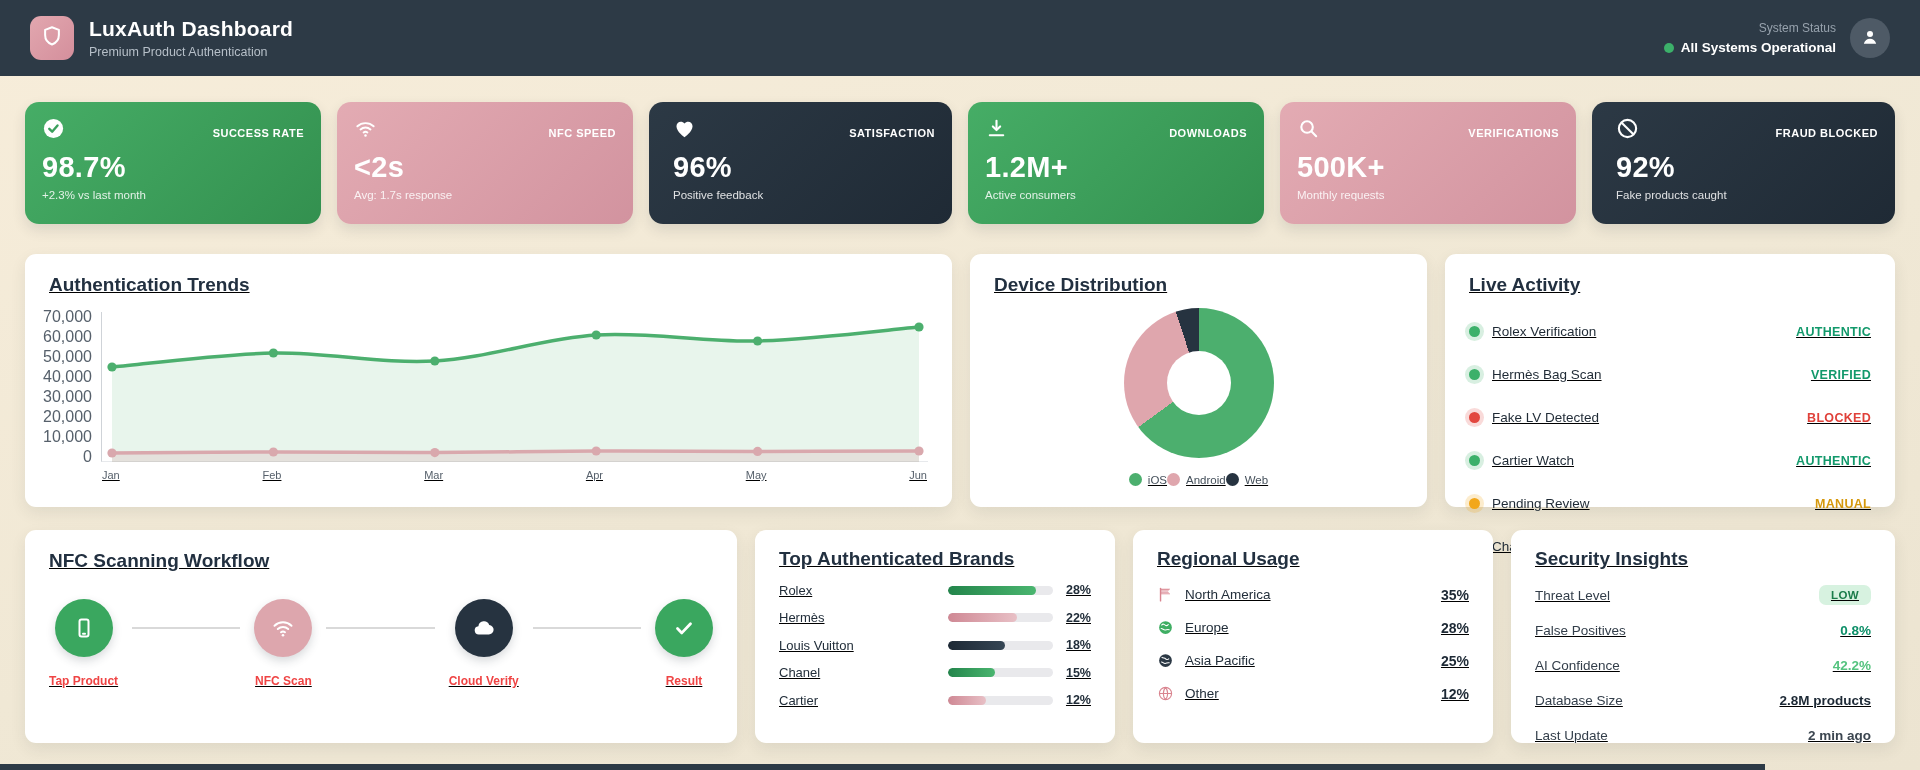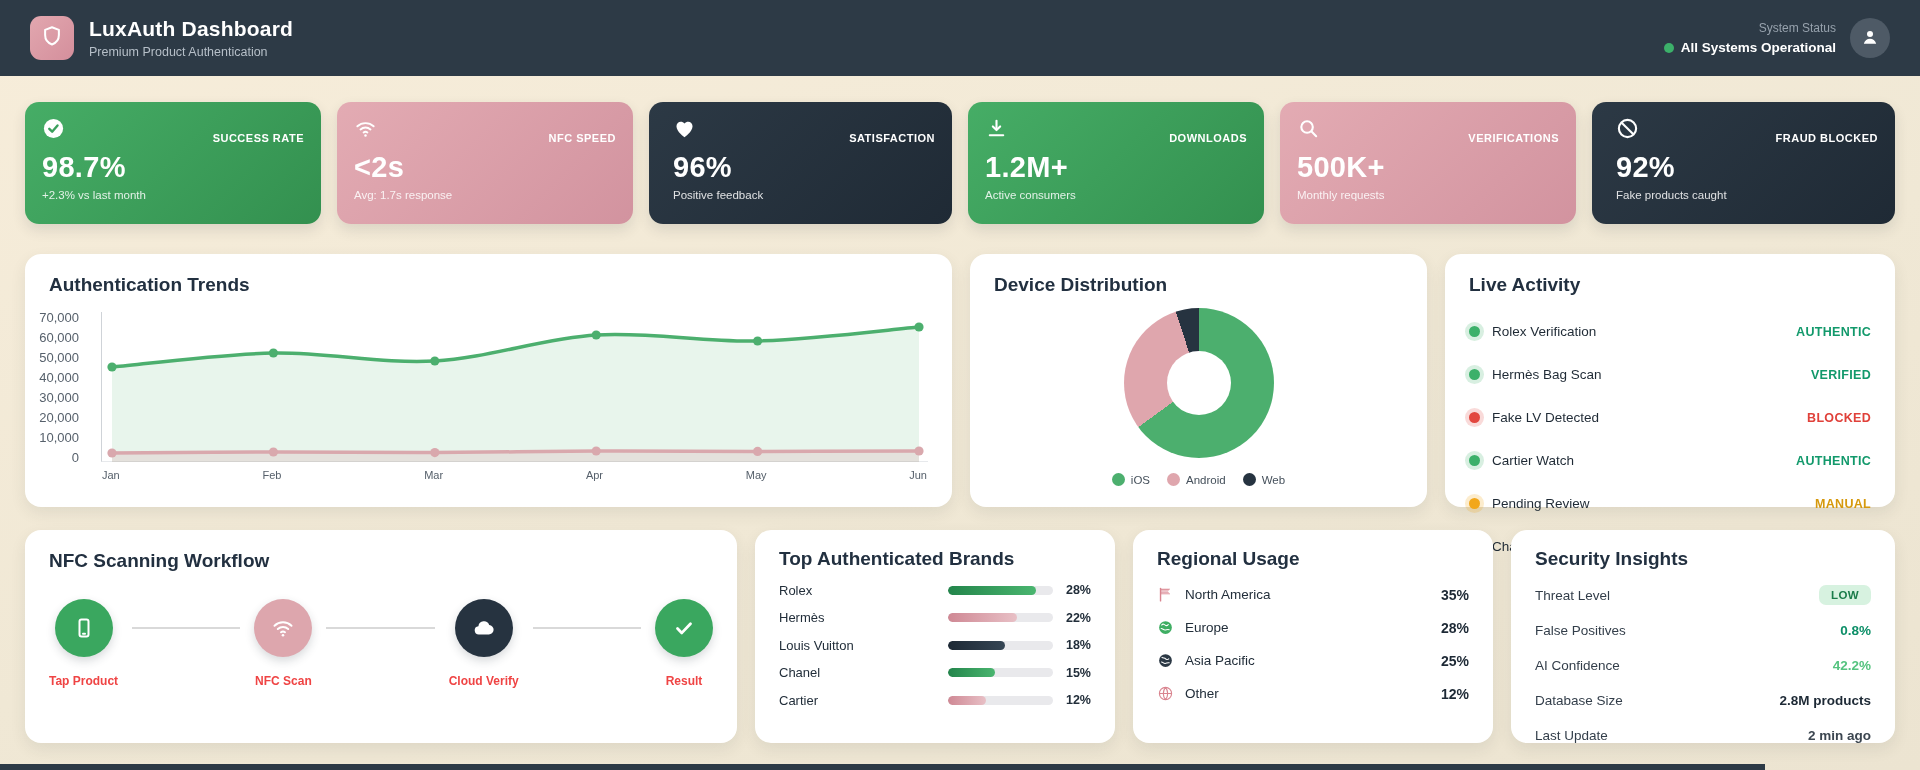--- a/index.html
+++ b/index.html
@@ -38,53 +38,54 @@
 
   
   .stats-row { display:flex; gap:16px; }
   .stat-card {
     flex:1; height:122px; border-radius:14px; padding:15px 17px; color:#fff;
     box-shadow:0 6px 14px rgba(40,50,60,.12); position:relative;
   }
   .stat-card.green { background:linear-gradient(135deg,#46ad66,#33904f); --accent:#3aa05c; }
   .stat-card.pink  { background:linear-gradient(135deg,#e3abb3,#d2939f); --accent:#d99ca6; }
   .stat-card.dark  { background:linear-gradient(135deg,#2c3945,#1f2a35);padding-left:24px; --accent:#263340; }
-  .stat-top { display:flex; justify-content:space-between; align-items:flex-end; }
+  .stat-top { display:flex; justify-content:space-between; align-items:center; }
   .stat-icon svg { width:23px; height:23px; }
   .stat-label { font-size:11px; font-weight:bold; letter-spacing:.5px; margin-top:4px; }
   .stat-value { font-size:29px; font-weight:bold; margin-top:7px; letter-spacing:.3px; }
   .stat-sub { font-size:11.5px; opacity:.85; margin-top:5px; }
 
   
   .card {
-    background:#fff; border-radius:16px; box-shadow:0 6px 16px rgba(40,50,60,.09);
+    background:#fff; border-radius:11px; box-shadow:0 6px 16px rgba(40,50,60,.09);
     padding:20px 24px;
+    text-decoration:underline;
   }
   .card-title { font-size:19px; font-weight:bold; color:#223040; }
 
   .row2 { display:flex; gap:18px; margin-top:30px; }
   .row3 { display:flex; gap:18px; margin-top:23px; }
 
   
   .trends-card { width:927px; height:253px; }
   .chart-wrap { display:flex; margin-top:16px; }
   .y-axis { width:52px; position:relative; height:150px; }
-  .y-tick { position:absolute; right:22px; transform:translateY(-50%);
-    font-size:13px; color:#56606b; white-space:nowrap; }
+  .y-tick { position:absolute; right:9px; transform:translateY(-50%);
+    font-size:16px; color:#56606b; white-space:nowrap; }
   .plot { position:relative; width:827px; height:150px;
     border-left:1.5px solid #cfd3d8; border-bottom:1.5px solid #e7e9ec; }
   .plot svg { position:absolute; inset:0; overflow:visible; }
   .x-axis { display:flex; justify-content:space-between; margin-left:52px; width:827px;
     margin-top:7px; font-size:11px; color:#56606b; padding:0 1px; }
 
   
   .device-card { width:457px; height:253px; }
   .donut { width:150px; height:150px; border-radius:50%; margin:12px auto 0; position:relative; }
   .donut::after { content:""; position:absolute; inset:43px; border-radius:50%; background:#fff; }
-  .legend { display:flex; justify-content:center; gap:17px; margin-top:15px;align-items:center; }
+  .legend { display:flex; justify-content:center; margin-top:15px;align-items:center; }
   .legend-item { display:flex; align-items:center; gap:6px; font-size:11.5px; color:#45505b; }
   .legend-dot { width:13px; height:13px; border-radius:50%; }
 
   
   .live-card { flex:1; height:253px; }
   .live-list { margin-top:6px; }
   .live-row { display:flex; align-items:center; margin-top:28px; }
   .live-dot { width:11px; height:11px; border-radius:50%; margin-right:12px; }
   .dot-green { background:#3cb06a; box-shadow:0 0 0 4px rgba(60,176,106,.2); }
   .dot-red   { background:#e2473f; box-shadow:0 0 0 4px rgba(226,71,63,.2); }

